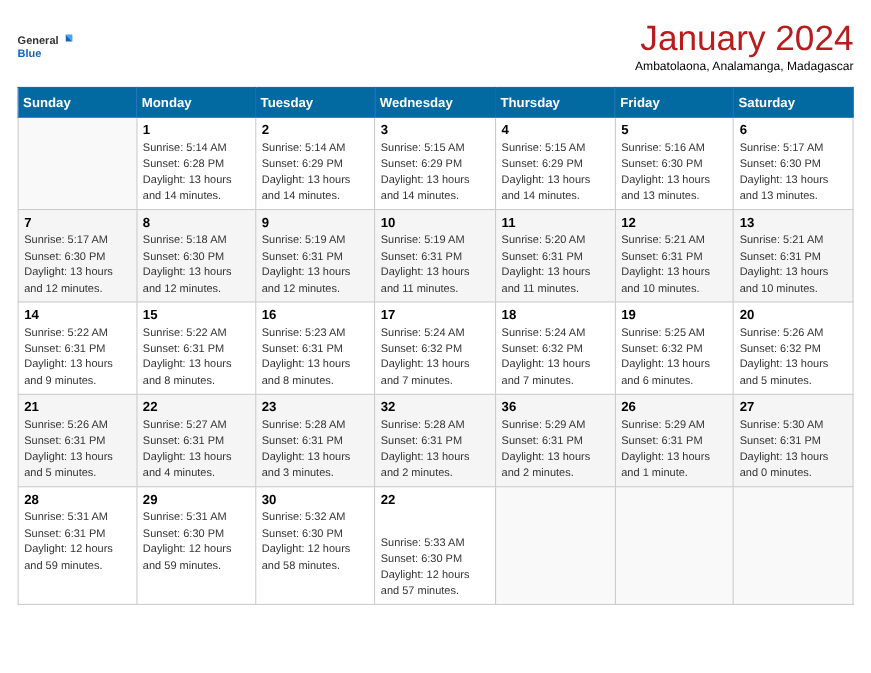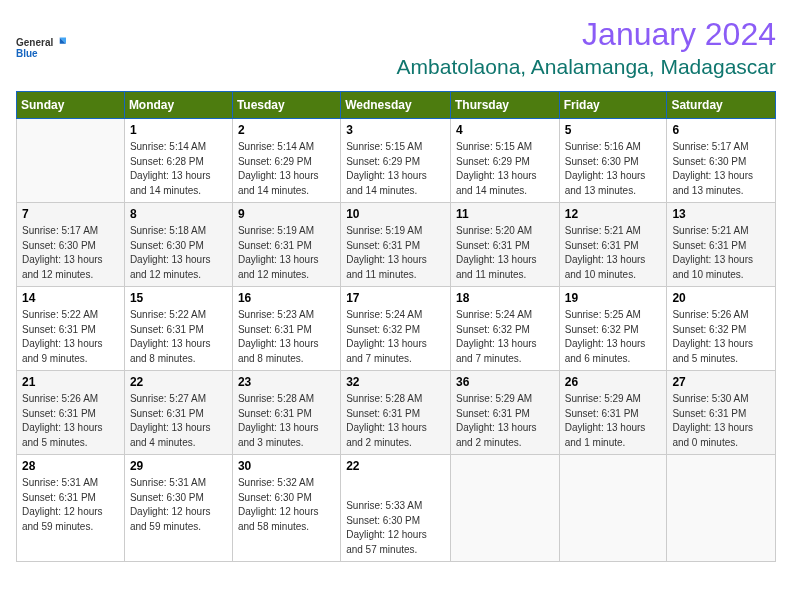--- a/index.html
+++ b/index.html
@@ -20,34 +20,34 @@
       display: flex;
       align-items: center;
       gap: 4px;
     }
     .title-block {
       text-align: right;
     }
     .month-title {
       font-size: 32px;
       font-weight: normal;
-      color: #8b5cf6;
+      color: #b91c1c;
     }
     .location {
-      font-size: 21px;
-      color: #0f766e;
+      font-size: 11px;
+      color: #000000;
       margin-top: 2px;
     }
     table {
       width: 100%;
       border-collapse: collapse;
       font-size: 10.5px;
     }
     thead tr {
-      background-color: #4d7c0f;
+      background-color: #0369a1;
       color: #fff;
     }
     thead th {
       padding: 6px 4px;
       text-align: left;
       font-weight: bold;
       font-size: 12px;
       border: 1px solid #1565c0;
     }
     tbody tr {

